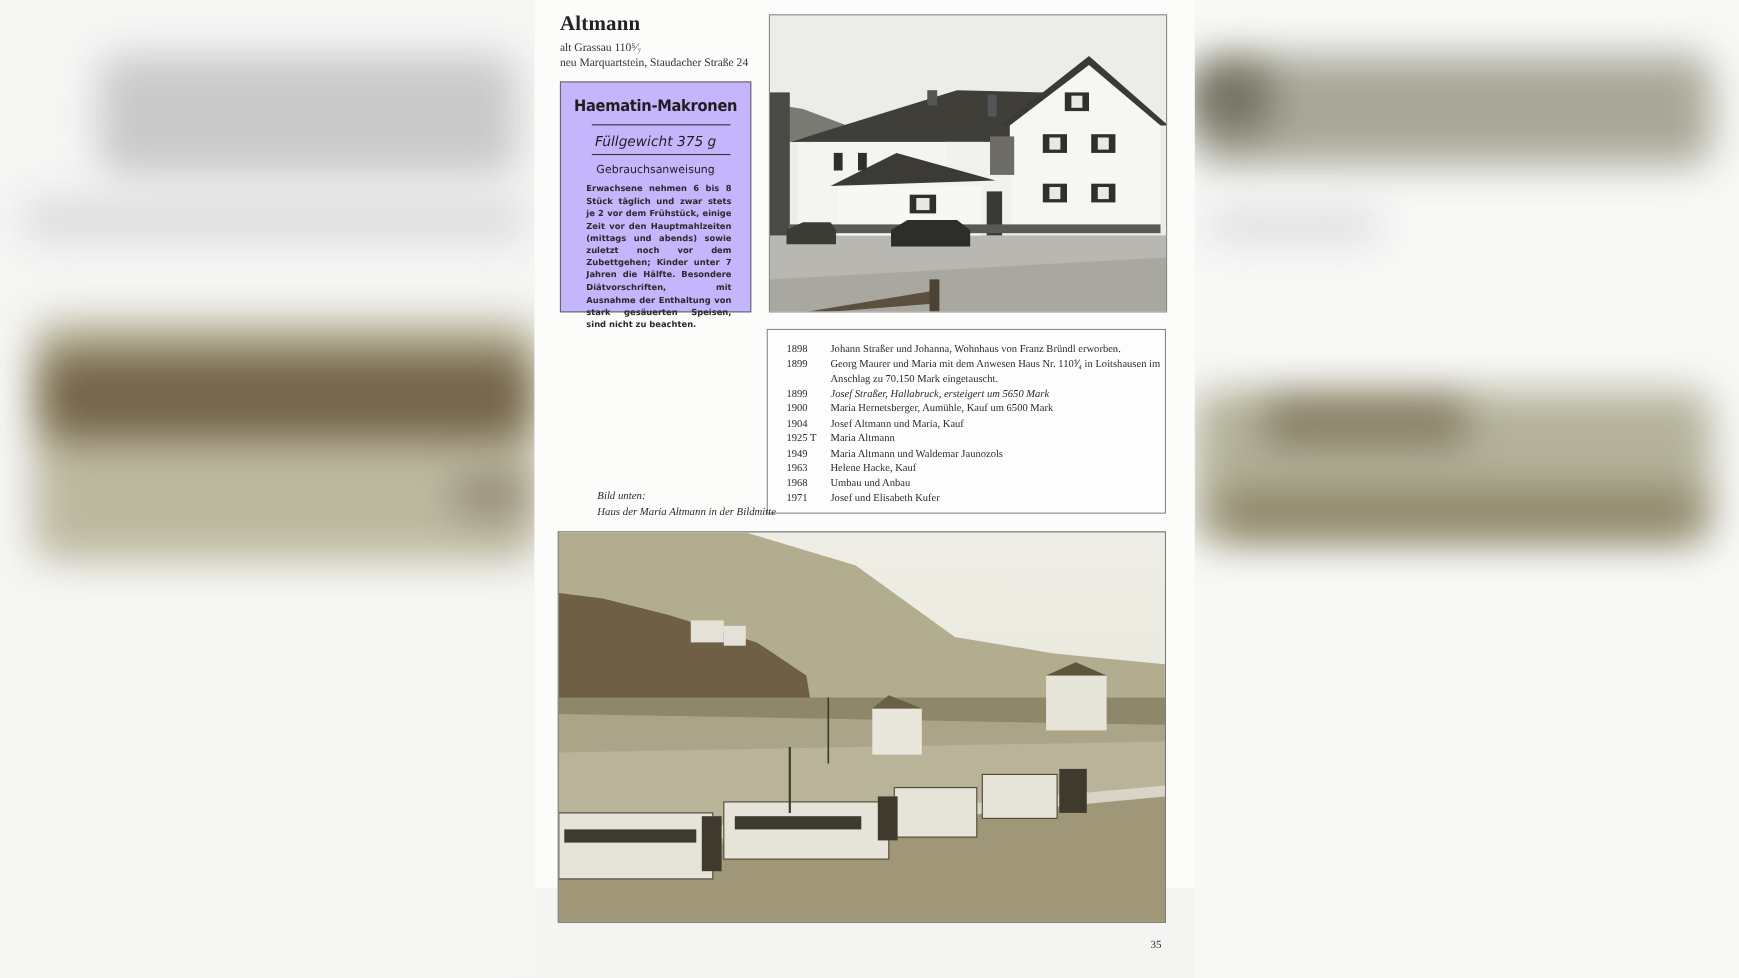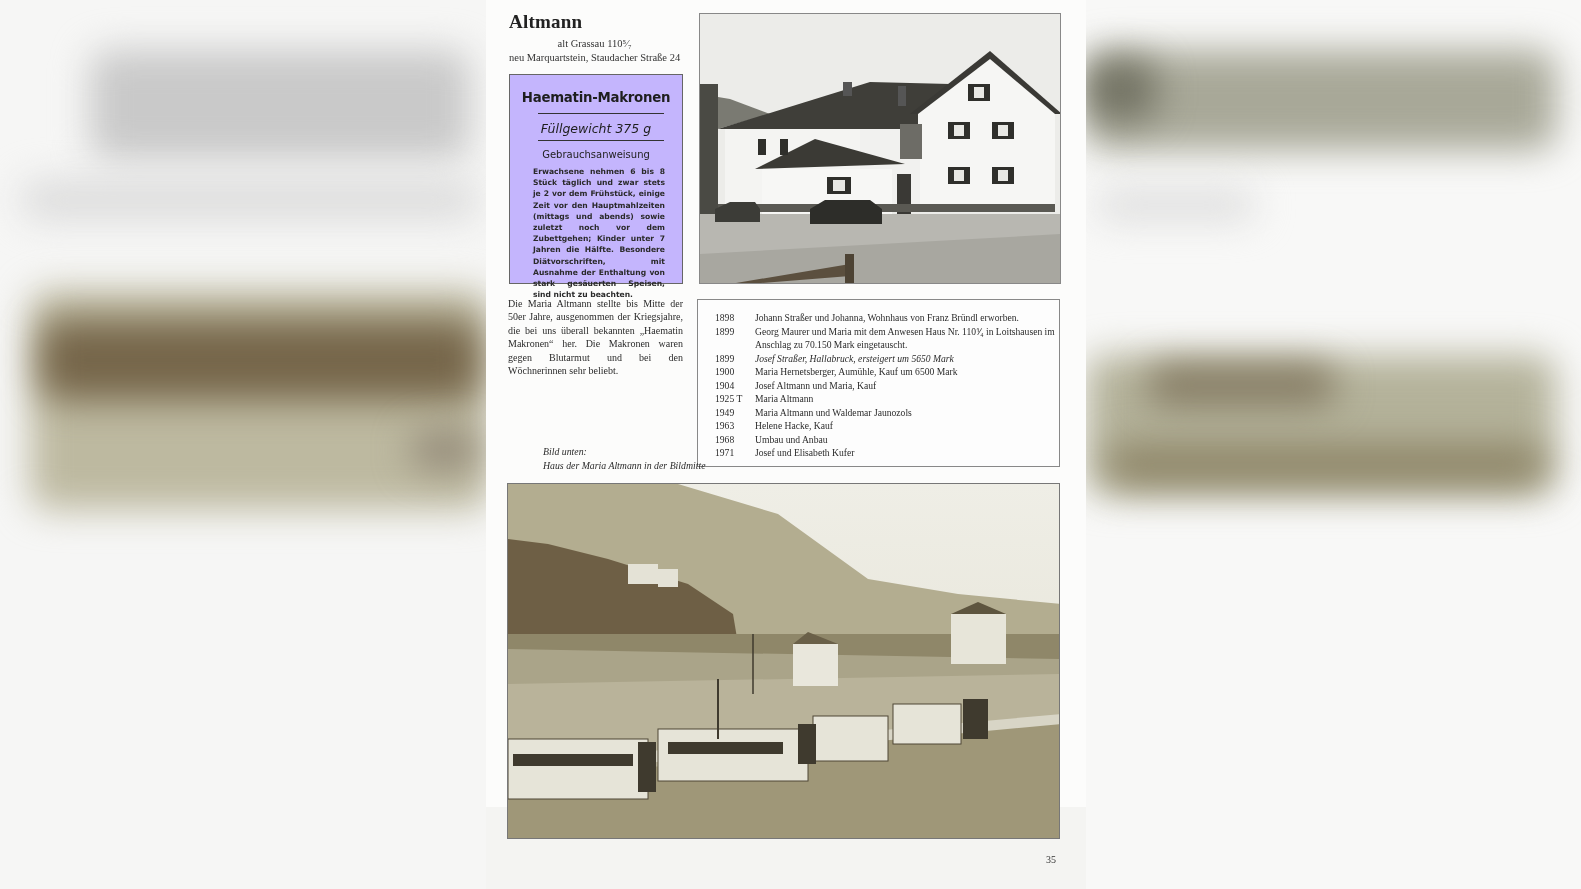--- a/index.html
+++ b/index.html
@@ -20,21 +20,21 @@
 
     .page {
       position: absolute; left: 486px; top: 0; width: 600px; height: 807px;
       background: #fcfcfb;
     }
     .title {
       position: absolute; left: 23px; top: 11px;
       font-size: 19px; font-weight: bold; color: #222; letter-spacing: 0.2px;
     }
     .addr {
-      position: absolute; left: 23px; top: 37px; font-size: 10.5px; line-height: 14px; color: #333; text-align: center;
+      position: absolute; left: 23px; top: 37px; font-size: 10.5px; line-height: 14px; color: #333;
     }
     .label-box {
       position: absolute; left: 23px; top: 74px; width: 174px; height: 210px;
       border: 1px solid #666; background: #c4b5fd;
       font-family: "DejaVu Sans", sans-serif;
     }
     .label-title {
       position: absolute; left: 0; right: 0; top: 14px; text-align: center;
       font-size: 14.5px; font-weight: bold; color: #1e1e1e; letter-spacing: -0.3px;
       font-family: "DejaVu Sans", sans-serif; transform: scaleX(0.92);
@@ -150,21 +150,20 @@
         <rect x="133" y="166" width="12" height="11"></rect>
       </g>
       <rect x="18" y="190" width="337" height="8" fill="#5a5953"></rect>
       <path d="M110 195 L125 186 L170 186 L182 195 L182 210 L110 210 Z" fill="#2d2d29"></path>
       <path d="M15 195 L30 188 L55 188 L60 195 L60 208 L15 208 Z" fill="#3c3c37"></path>
       <path d="M30 270 L150 250 L150 262 L35 271 Z" fill="#5b4f3e"></path>
       <rect x="145" y="240" width="9" height="31" fill="#4d4334"></rect>
     </svg>
   </div>
 
-  <div class="para">Die Maria Altmann stellte bis Mitte der 50er Jahre, ausgenommen der Kriegsjahre, die bei uns überall bekannten „Haematin Makronen“ her. Die Makronen waren gegen Blutarmut und bei den Wöchnerinnen sehr beliebt.</div>
 
   <div class="chronicle">
     <div class="chron-row" style="top:11px;">
       <span class="chron-year">1898</span>
       <span class="chron-text" style="width:310px;white-space:nowrap;">Johann Straßer und Johanna, Wohnhaus von Franz Bründl erworben.</span>
     </div>
     <div class="chron-row" style="top:24.5px;">
       <span class="chron-year">1899</span>
       <span class="chron-text">Georg Maurer und Maria mit dem Anwesen Haus Nr. 110⅟₄ in Loitshausen im Anschlag zu 70.150 Mark eingetauscht.</span>
     </div>

